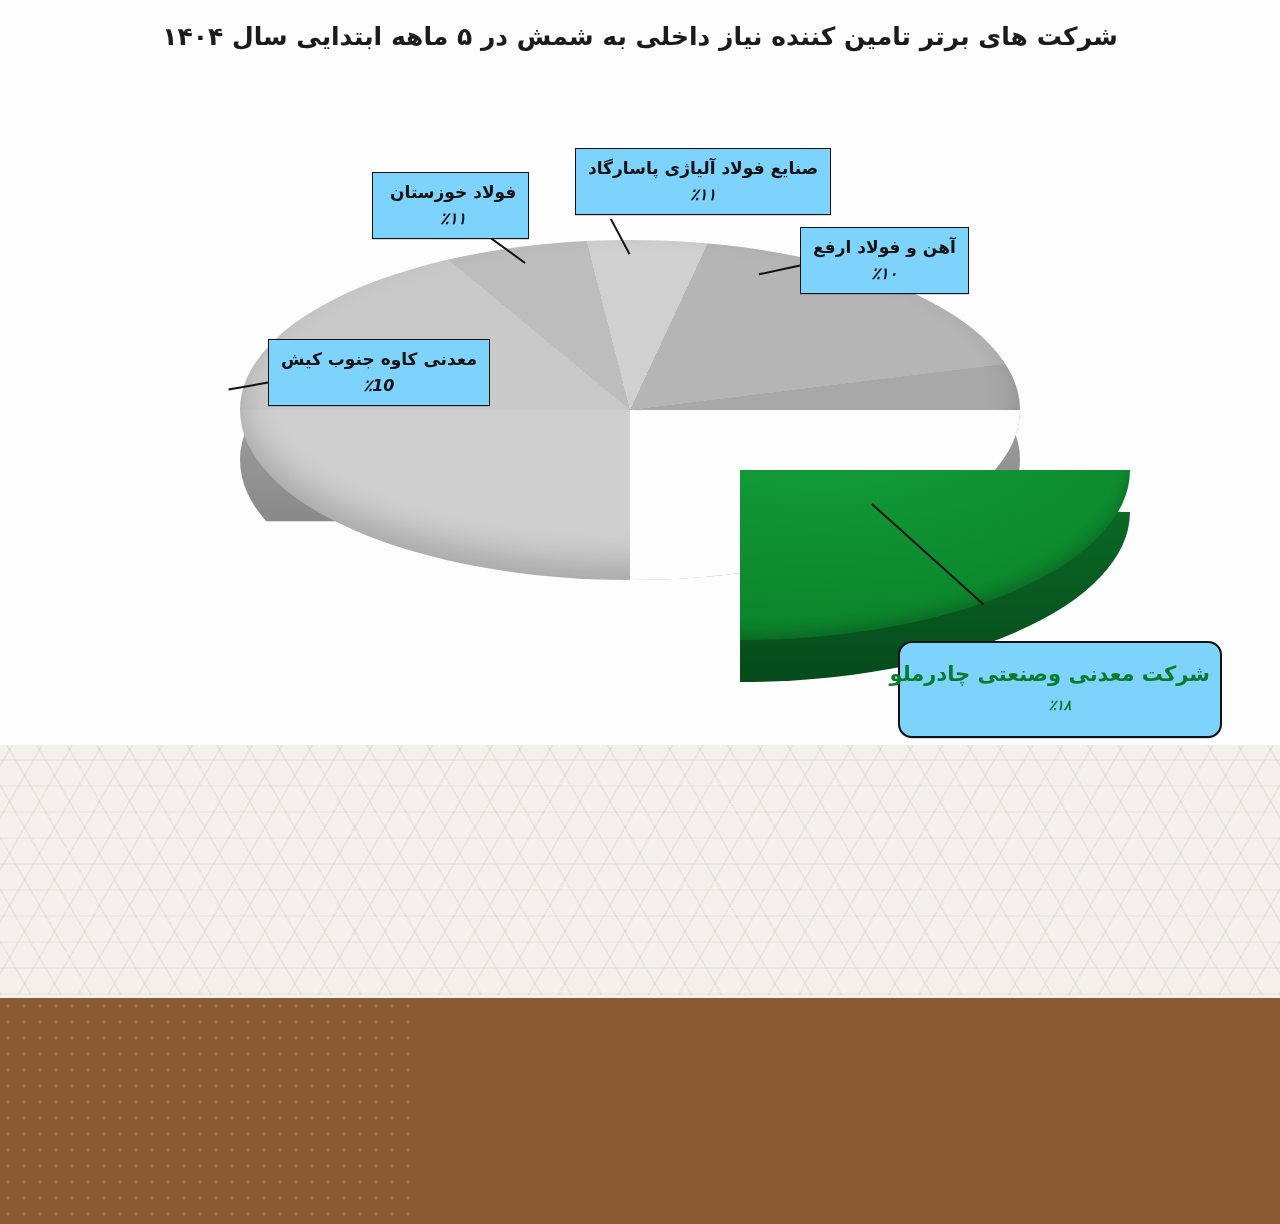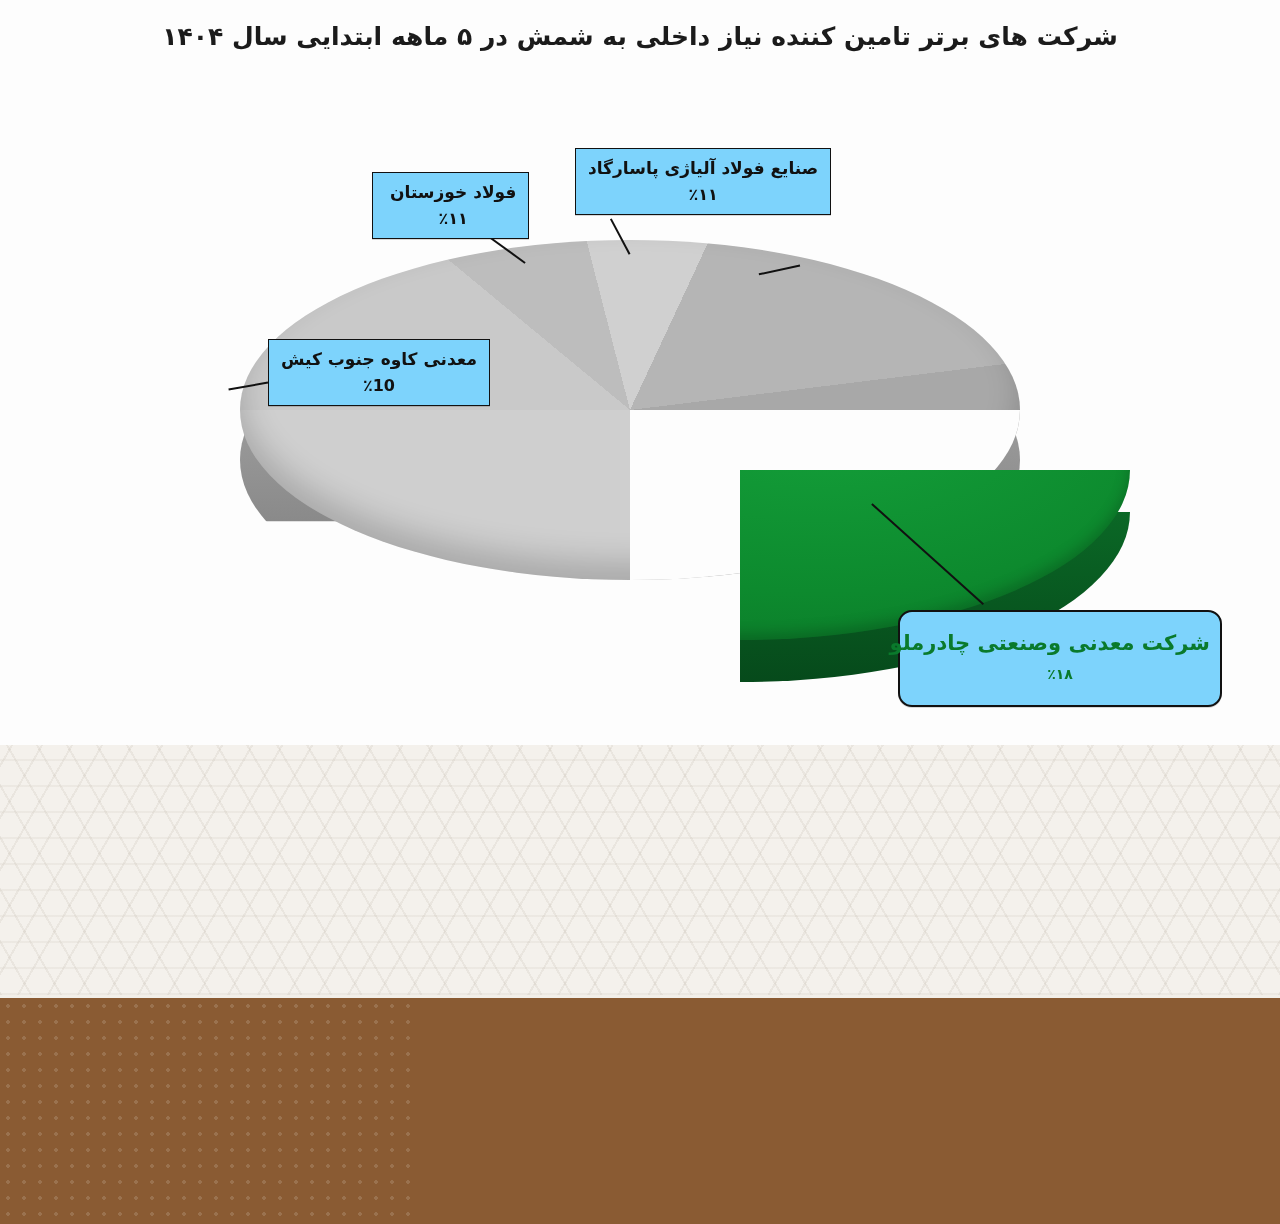--- a/index.html
+++ b/index.html
@@ -80,30 +80,30 @@
     background:#7dd3fc;
     border:1.6px solid #111;
     padding:7px 12px 8px 12px;
     text-align:center;
     direction:rtl;
     font-size:17px;font-weight:bold;color:#111;
     line-height:1.45;
     white-space:nowrap;
     box-shadow:0 1px 0 rgba(0,0,0,.15);
   }
-  .callout .pct{display:block;font-size:16px;font-weight:bold;margin-top:2px;}
+  .callout .pct{display:block;font-size:16px;font-weight:bold;margin-top:2px;font-style:italic;}
   .leader{position:absolute;background:#111;height:1.6px;transform-origin:0 50%;}
 
   #cal-pasargad{left:575px;top:148px;}
   #cal-khuzestan{left:372px;top:172px;padding-left:17px;}
   #cal-arfa{left:800px;top:227px;}
   #cal-kaveh{left:268px;top:339px;}
 
   #cal-chadormalu{
-    left:898px;top:610px;width:300px;
+    left:898px;top:641px;width:300px;
     border:2px solid #111;border-radius:14px;
     padding:16px 10px 20px 10px;
     font-size:21px;color:#0a7a2c;
   }
   #cal-chadormalu .pct{color:#0a7a2c;font-size:14px;margin-top:6px;}
 
   
   #promo{
     position:absolute;left:0;top:745px;width:1280px;height:479px;
     background:#f2efe9;
@@ -155,20 +155,24 @@
   <div class="callout" id="cal-pasargad">
     <span>صنایع فولاد آلیاژی پاسارگاد</span>
     <span class="pct">٪۱۱</span>
   </div>
 
   <div class="callout" id="cal-khuzestan">
     <span>فولاد خوزستان</span>
     <span class="pct">٪۱۱</span>
   </div>
 
+  <div class="callout" id="cal-arfa">
+    <span>آهن و فولاد ارفع</span>
+    <span class="pct">٪۱۰</span>
+  </div>
 
   <div class="callout" id="cal-kaveh">
     <span>معدنی کاوه جنوب کیش</span>
     <span class="pct">٪10</span>
   </div>
 
   <div class="callout" id="cal-chadormalu">
     <span>شرکت معدنی وصنعتی چادرملو</span>
     <span class="pct">٪۱۸</span>
   </div>

